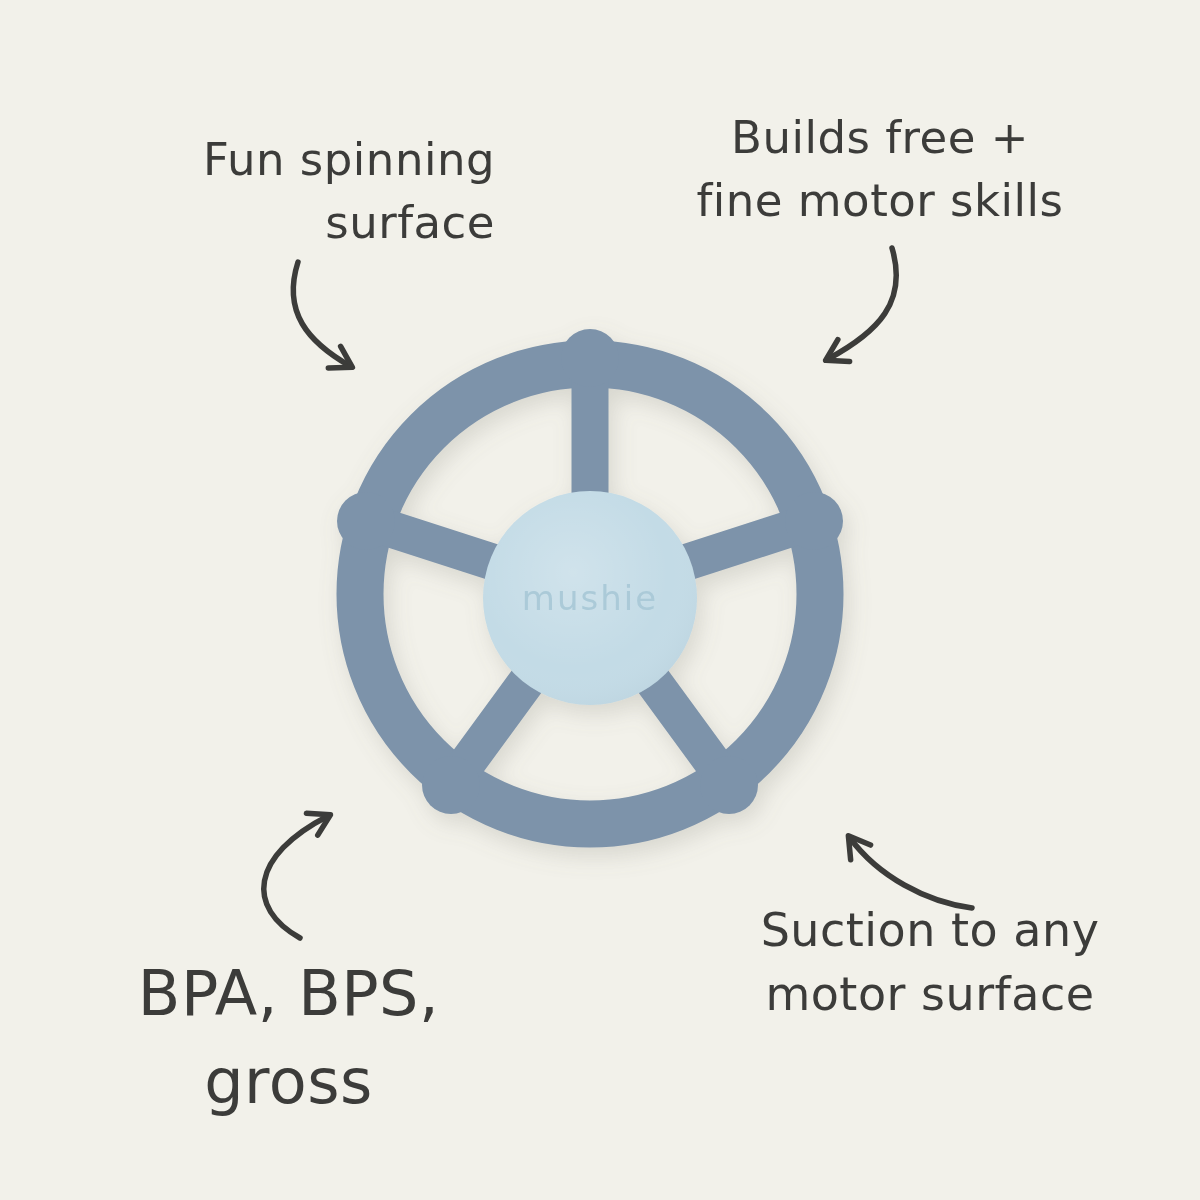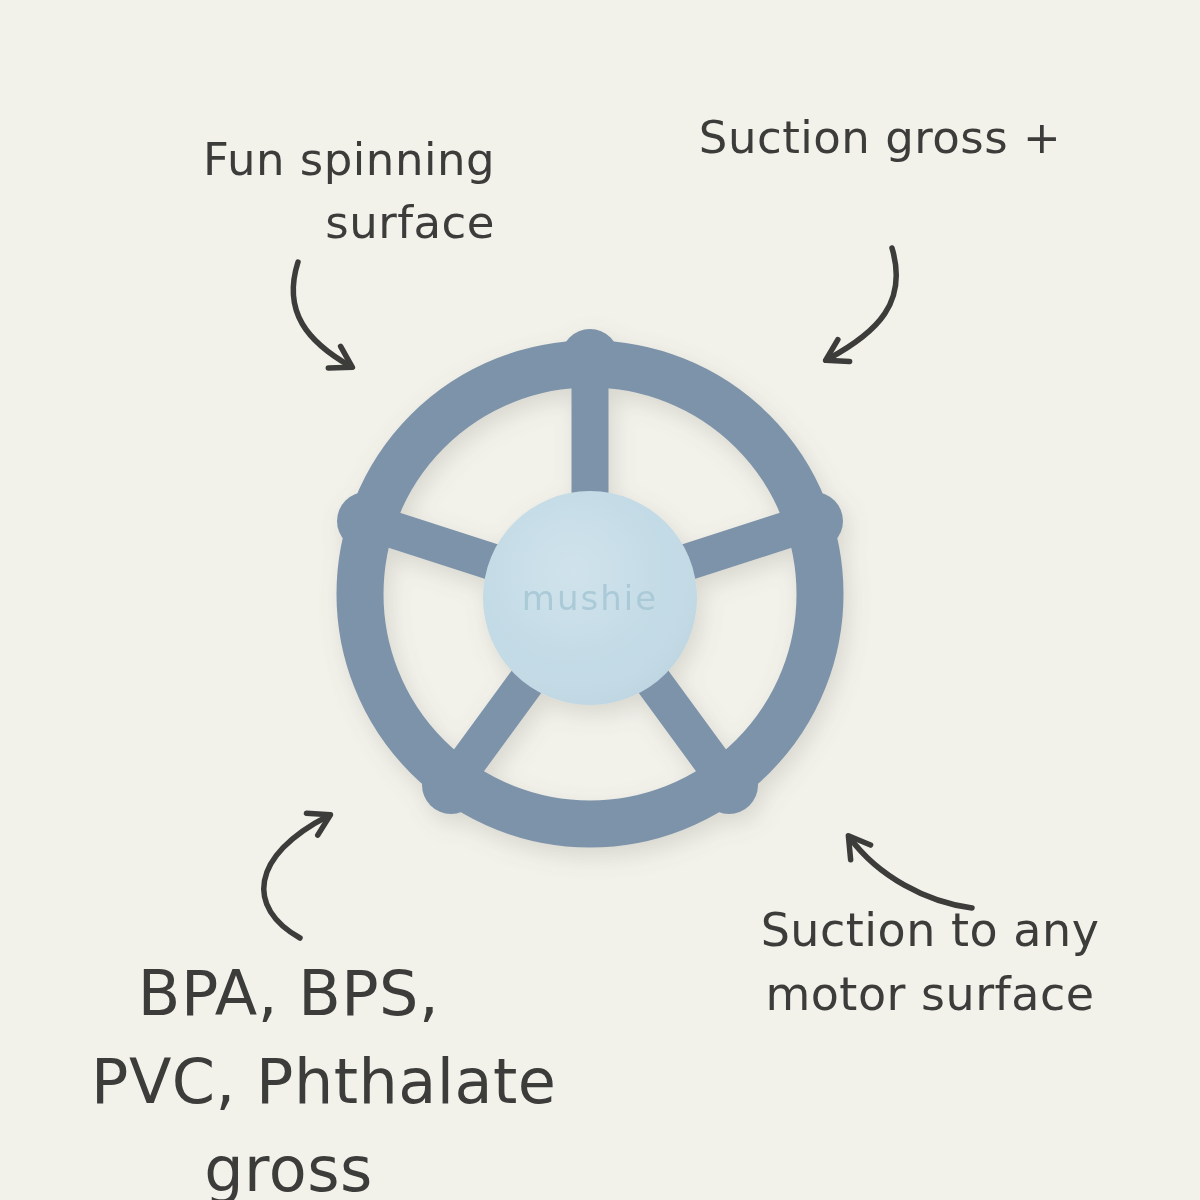--- a/index.html
+++ b/index.html
@@ -85,26 +85,26 @@
       <text class="hub-brand" x="590" y="610" text-anchor="middle">mushie</text>
     </g>
   </svg>
 
   <div class="note tl">
     <div class="line">Fun spinning</div>
     <div class="line">surface</div>
   </div>
 
   <div class="note tr">
-    <div class="line">Suction gross +</div>
+    <div class="line">Builds free +</div>
+    <div class="line">fine motor skills</div>
   </div>
 
   <div class="note bl">
     <div class="line">BPA, BPS,</div>
-    <div class="line">PVC, Phthalate</div>
     <div class="line">gross</div>
   </div>
 
   <div class="note br">
     <div class="line">Suction to any</div>
     <div class="line">motor surface</div>
   </div>
 
 </div>
 

